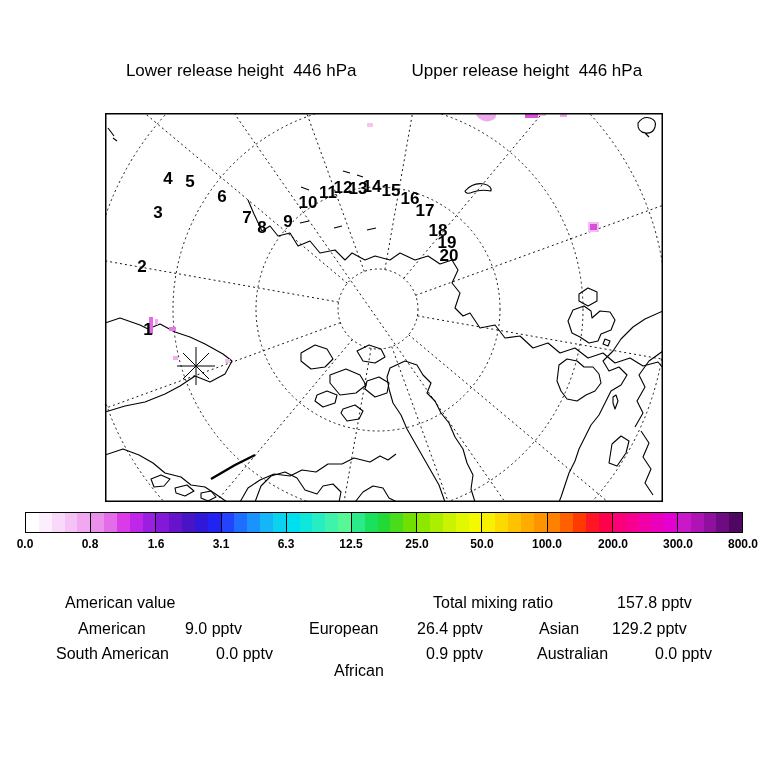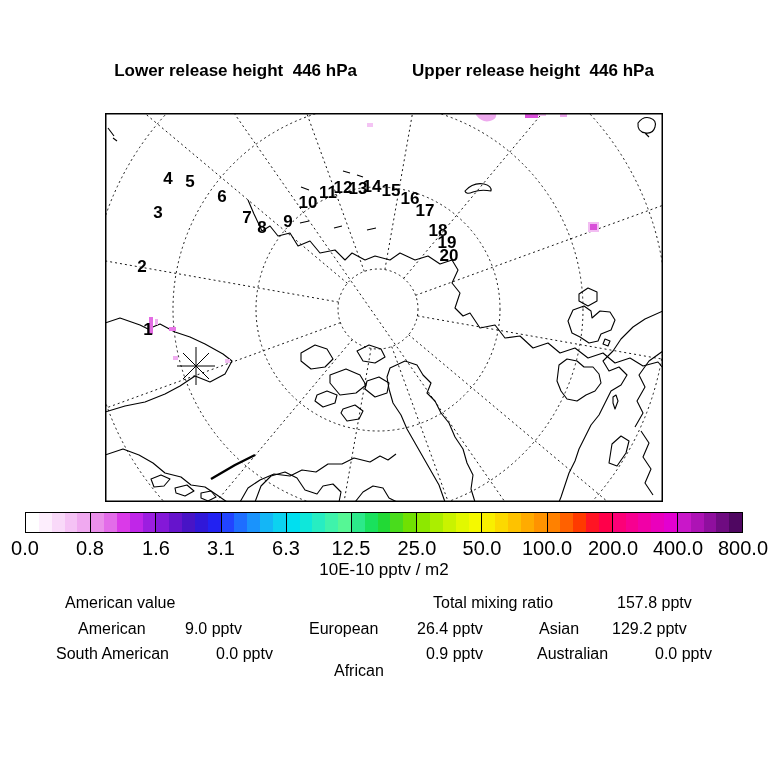--- a/index.html
+++ b/index.html
@@ -2,33 +2,33 @@
 <html><head>
 <meta charset="utf-8">
 <style>
   html,body{margin:0;padding:0;background:#fff;}
   #canvas{position:relative;width:768px;height:768px;background:#fff;color:#000;
           font-family:"Liberation Sans",sans-serif;overflow:hidden;}
   .hline{position:absolute;left:0;width:768px;text-align:center;white-space:pre;}
   #title{top:7px;width:742px;font-size:20px;font-weight:bold;letter-spacing:0.2px;}
   .sub{font-size:17px;font-weight:400;}
   #line2{top:35px;}
-  #line3{top:61px;font-weight:bold;}
+  #line3{top:61px;}
   #line4{top:87px;}
   .pair{display:inline-block;}
   .gap38{display:inline-block;width:38px;}
   .gap55{display:inline-block;width:55px;}
   #mapbox{position:absolute;left:105px;top:113px;width:558px;height:389px;}
   #cbar{position:absolute;left:25px;top:512px;width:718px;height:21px;
         border:1.6px solid #000;box-sizing:border-box;display:flex;}
   .cb-seg{flex:1;display:flex;border-right:1.8px solid #000;}
   .cb-seg:last-child{border-right:none;}
   .cb-cell{flex:1;}
   .tick{position:absolute;top:537px;transform:translateX(-50%);
-        font-size:20px;font-weight:normal;white-space:nowrap;}
+        font-size:12px;font-weight:bold;white-space:nowrap;}
   #unit{position:absolute;left:0;top:560px;width:768px;text-align:center;
         font-size:17px;}
   .stat{position:absolute;font-size:16px;white-space:pre;}
   svg text{font-family:"Liberation Sans",sans-serif;font-weight:bold;font-size:17px;fill:#000;}
 </style>
 </head>
 <body>
 
 <div id="canvas">
 
@@ -228,24 +228,23 @@
   <span class="tick" style="left:25px">0.0</span>
   <span class="tick" style="left:90px">0.8</span>
   <span class="tick" style="left:156px">1.6</span>
   <span class="tick" style="left:221px">3.1</span>
   <span class="tick" style="left:286px">6.3</span>
   <span class="tick" style="left:351px">12.5</span>
   <span class="tick" style="left:417px">25.0</span>
   <span class="tick" style="left:482px">50.0</span>
   <span class="tick" style="left:547px">100.0</span>
   <span class="tick" style="left:613px">200.0</span>
-  <span class="tick" style="left:678px">400.0</span>
+  <span class="tick" style="left:678px">300.0</span>
   <span class="tick" style="left:743px">800.0</span>
 
-  <div id="unit">10E-10 pptv / m2</div>
 
   <span class="stat" style="left:65px;top:594px">American value</span>
   <span class="stat" style="left:433px;top:594px">Total mixing ratio</span>
   <span class="stat" style="left:617px;top:594px">157.8 pptv</span>
 
   <span class="stat" style="left:78px;top:620px">American</span>
   <span class="stat" style="left:185px;top:620px">9.0 pptv</span>
   <span class="stat" style="left:309px;top:620px">European</span>
   <span class="stat" style="left:417px;top:620px">26.4 pptv</span>
   <span class="stat" style="left:539px;top:620px">Asian</span>

